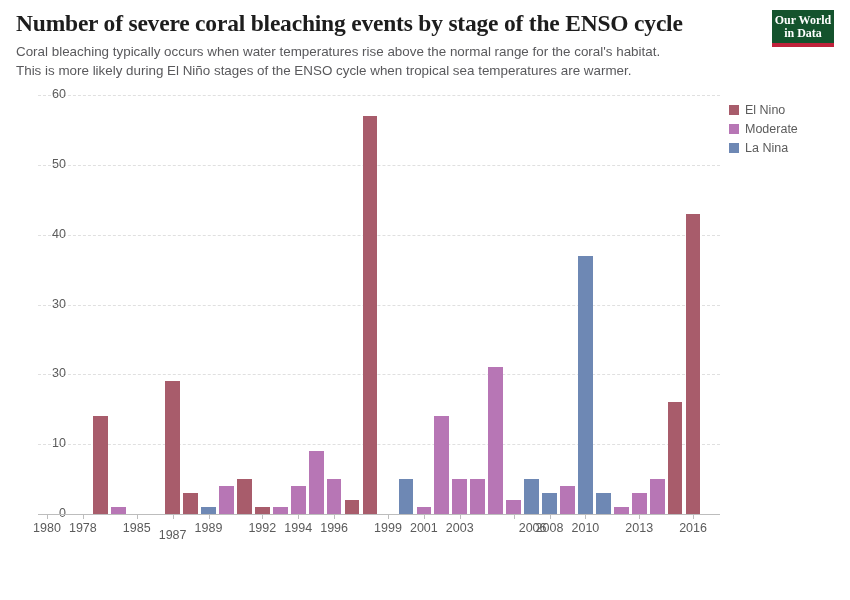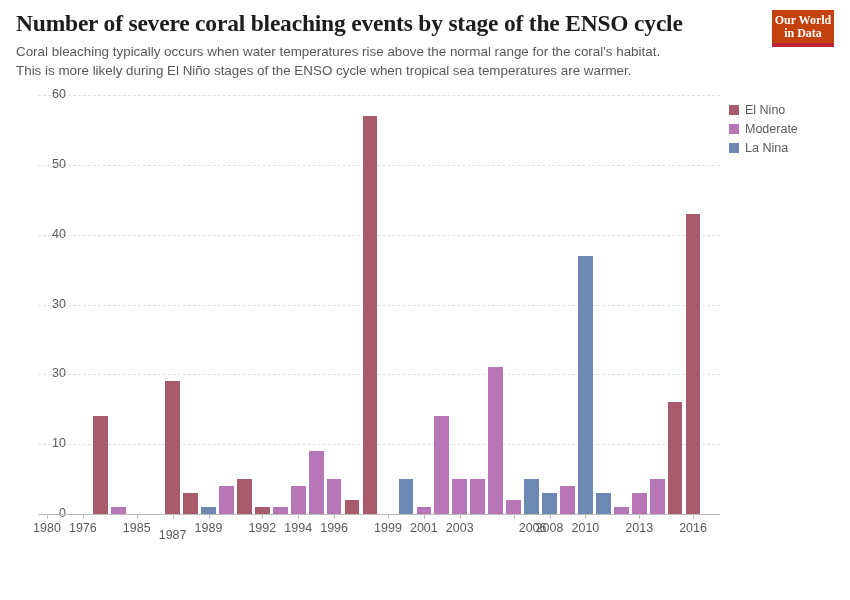--- a/index.html
+++ b/index.html
@@ -37,21 +37,21 @@
     white-space: nowrap;
   }
   .subtitle-line {
     font-size: 13.4px;
     color: #59595c;
     line-height: 19px;
     white-space: nowrap;
   }
   #owid-logo {
     width: 62px;
-    background: #c2410c;
+    background: #14532d;
     color: #fff;
     text-align: center;
     padding: 4px 2px 3px 2px;
     border-bottom: 4px solid #c0223b;
     line-height: 13px;
     margin-top: 2px;
   }
   .logo-line {
     font-family: "Liberation Serif", serif;
     font-size: 12px;
@@ -216,21 +216,21 @@
         <div class="bar" title="2013: 3 (Moderate)" style="left: 631.878px; width: 14.7168px; height: 20.95px; background: rgb(183, 118, 181);"></div>
         <div class="bar" title="2014: 5 (Moderate)" style="left: 649.826px; width: 14.7168px; height: 34.9167px; background: rgb(183, 118, 181);"></div>
         <div class="bar" title="2015: 16 (El Nino)" style="left: 667.773px; width: 14.7168px; height: 111.733px; background: rgb(168, 92, 107);"></div>
         <div class="bar" title="2016: 43 (El Nino)" style="left: 685.721px; width: 14.7168px; height: 300.283px; background: rgb(168, 92, 107);"></div>
       </div>
     <div id="xaxis">
         <div class="axis-line" style="top: 419px;"></div>
         <div class="tick" style="left: 46.9737px;"></div>
         <div class="xlabel" style="left: 46.9737px;">1980</div>
         <div class="tick" style="left: 82.8684px;"></div>
-        <div class="xlabel" style="left: 82.8684px;">1976</div>
+        <div class="xlabel" style="left: 82.8684px;">1978</div>
         <div class="tick" style="left: 136.711px;"></div>
         <div class="xlabel" style="left: 136.711px;">1985</div>
         <div class="tick" style="left: 172.605px;"></div>
         <div class="xlabel" style="left: 172.605px; margin-top: 7px;">1987</div>
         <div class="tick" style="left: 208.5px;"></div>
         <div class="xlabel" style="left: 208.5px;">1989</div>
         <div class="tick" style="left: 262.342px;"></div>
         <div class="xlabel" style="left: 262.342px;">1992</div>
         <div class="tick" style="left: 298.237px;"></div>
         <div class="xlabel" style="left: 298.237px;">1994</div>

